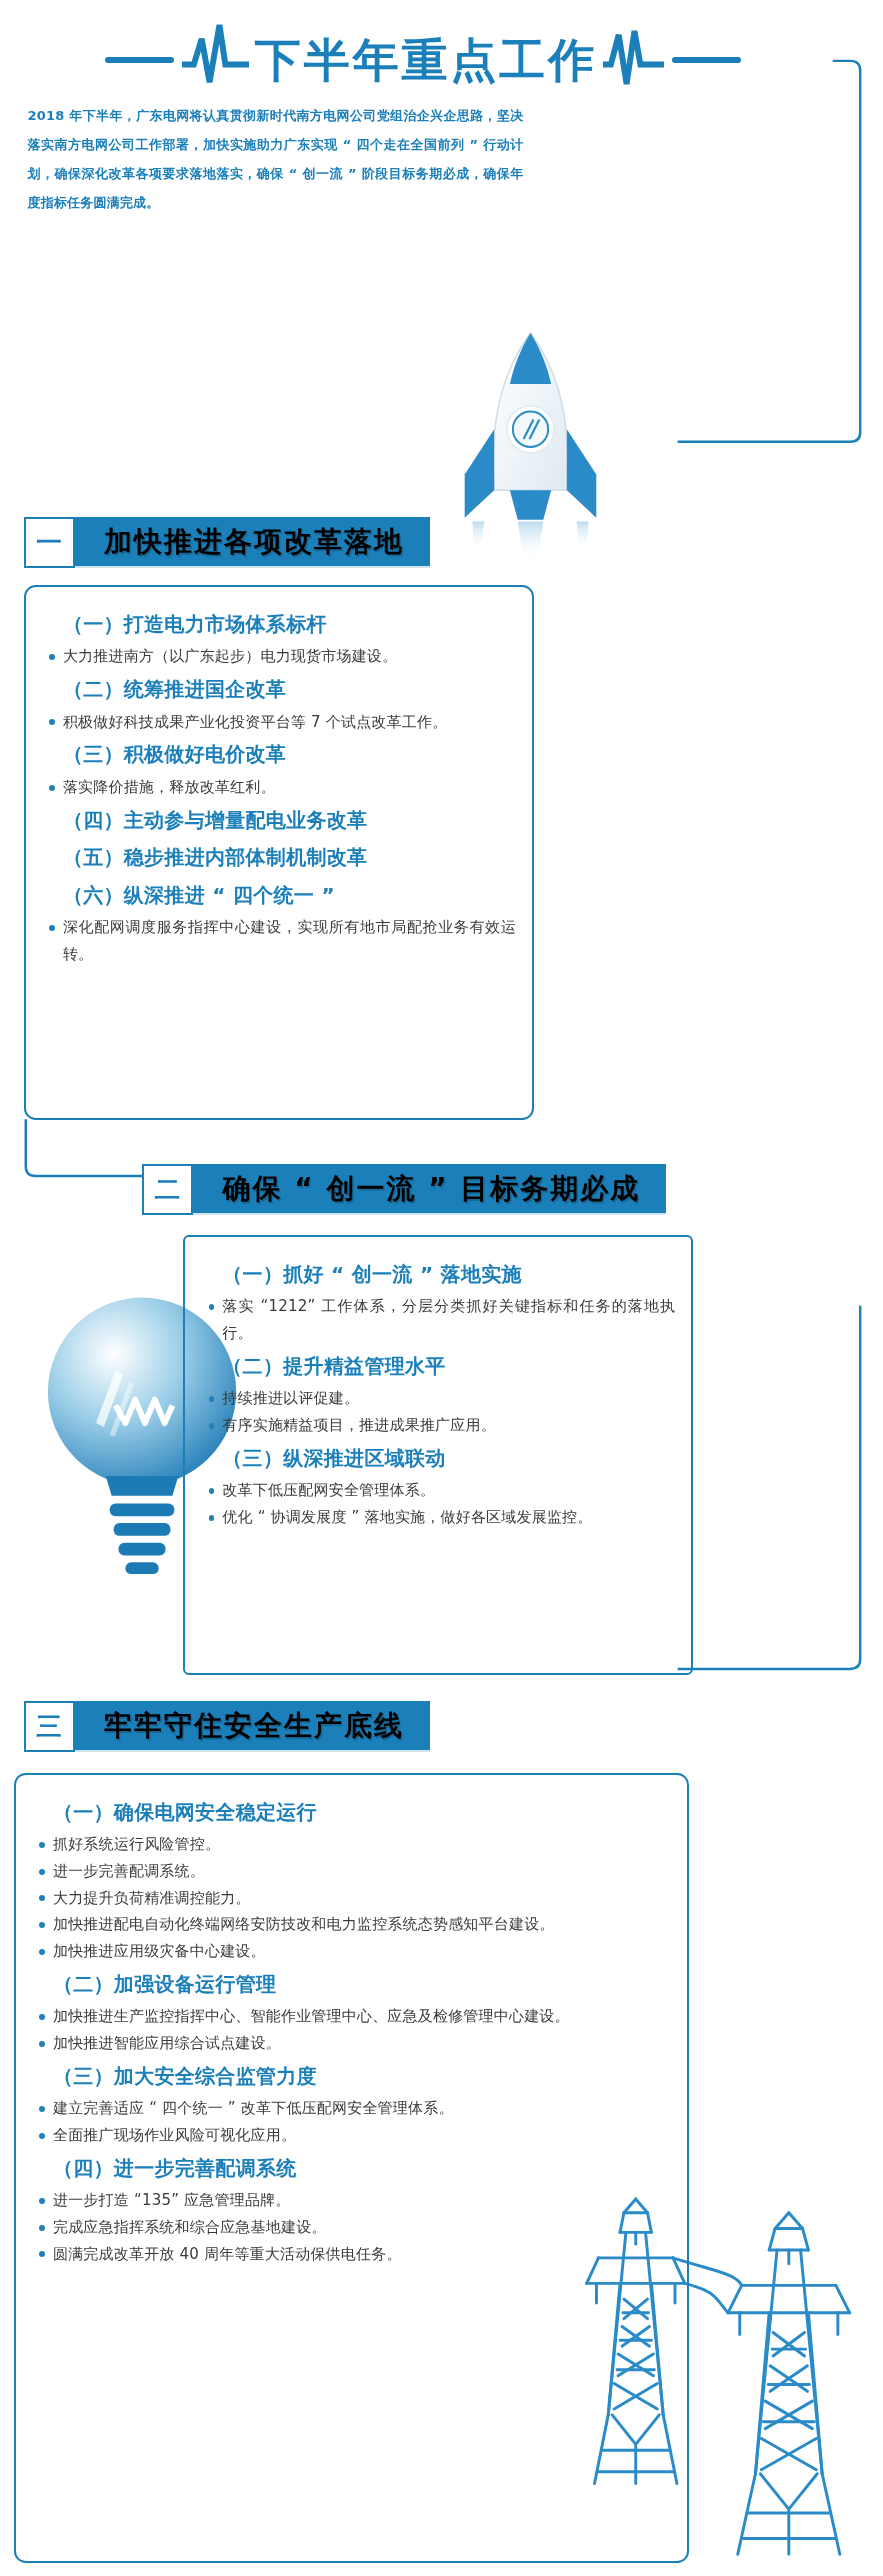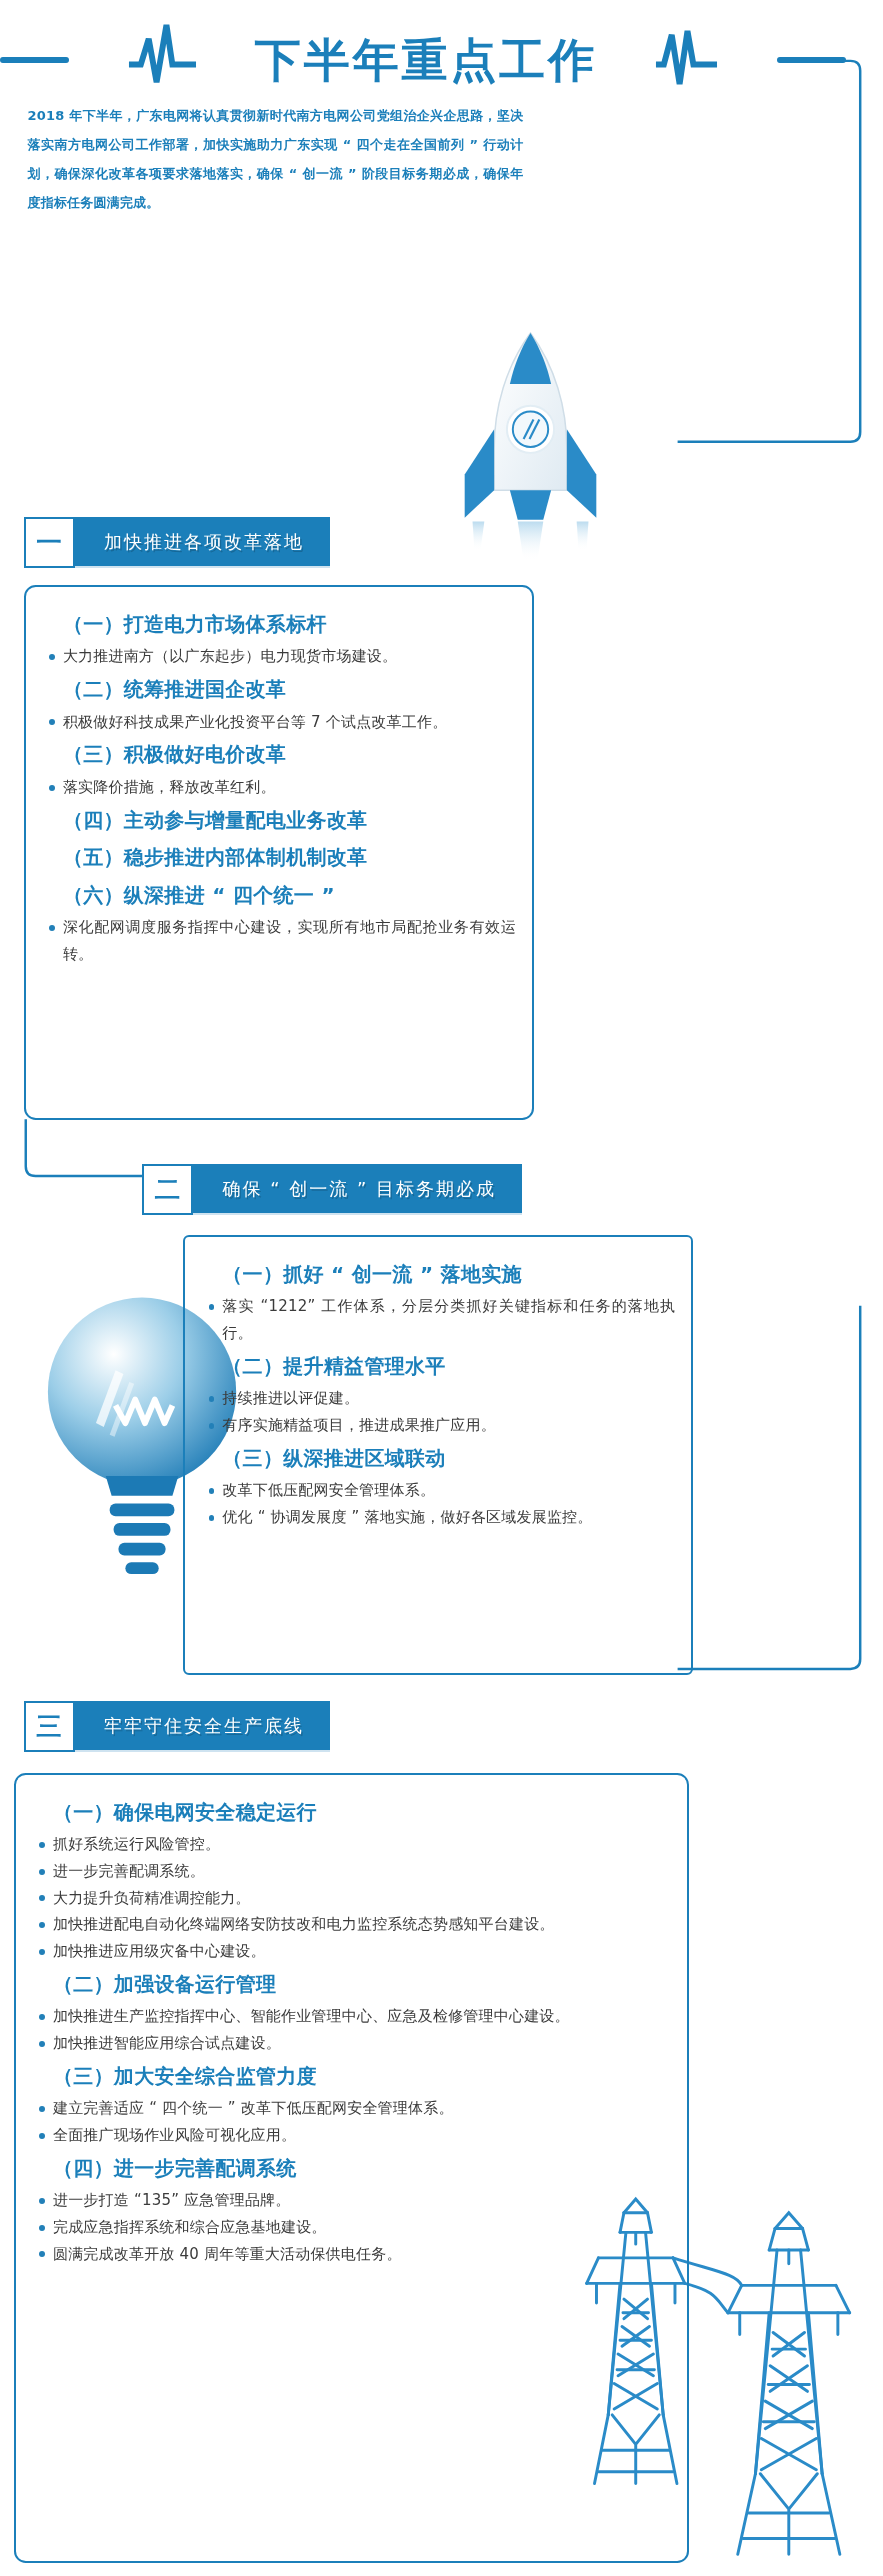--- a/index.html
+++ b/index.html
@@ -8,21 +8,21 @@
     background: #ffffff;
     font-family: "Liberation Sans", "DejaVu Sans", sans-serif;
   }
   body { width: 884px; height: 2576px; position: relative; overflow: hidden; }
 
   .page { position: relative; width: 884px; height: 2576px; background: #fff; }
 
   
   .title-row {
     position: absolute; left: 0; top: 17.7px; width: 848px; height: 84px;
-    display: flex; align-items: center; justify-content: space-between; gap: 3.9px;
+    display: flex; align-items: center; justify-content: center; gap: 3.9px;
   }
   .title-line-left {
     width: 69px; height: 5.9px; background: #1b7fba; border-radius: 2.9px; margin-right: 2px;
   }
   .zig { display: block; }
   .main-title {
     font-size: 46px; font-weight: 700; color: #1b7fba;
     letter-spacing: 2.9px; line-height: 1;
     font-family: "DejaVu Sans", "Liberation Sans", sans-serif;
     white-space: nowrap;
@@ -48,21 +48,21 @@
     color: #1b7fba; font-size: 25.5px; font-weight: 700; line-height: 1;
     position: relative; z-index: 3;
     font-family: "DejaVu Sans", "Liberation Sans", sans-serif;
   }
   .sec-bar {
     background: #1b7fba; display: flex; align-items: center;
     padding: 0 25.5px 0 29.5px; position: relative; z-index: 2;
     border-bottom: 2.9px solid #cfe3f0;
   }
   .sec-bar-label {
-    color: #ffffff; font-size: 18px; font-weight: 400; letter-spacing: 2px;
+    color: #000000; font-size: 28px; font-weight: 700; letter-spacing: 2px;
     text-shadow: 1.5px 1.5px 0 rgba(0,0,0,.18);
     white-space: nowrap;
     font-family: "DejaVu Sans", "Liberation Sans", sans-serif;
   }
 
   
   .card {
     position: absolute; border: 2.5px solid #1b7fba; border-radius: 11.8px;
     background: transparent;
   }

